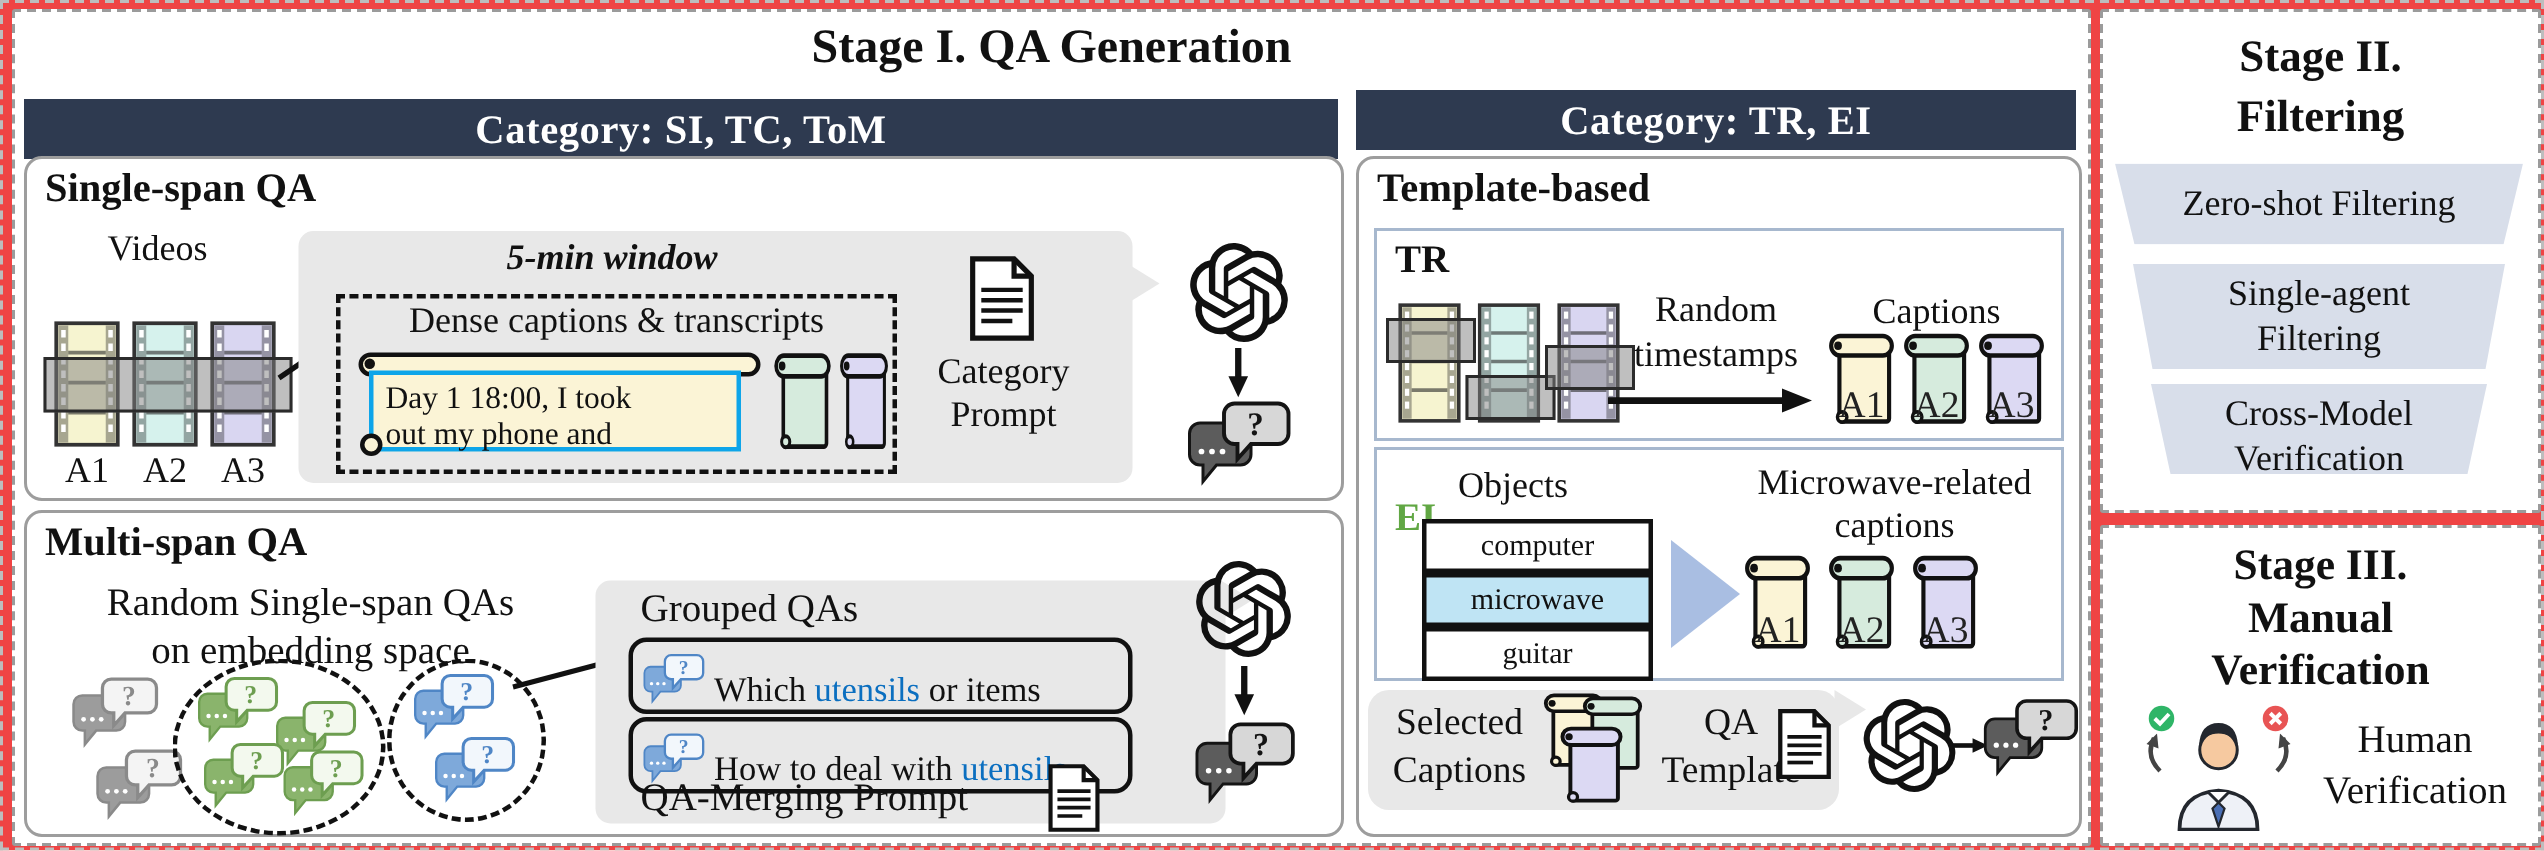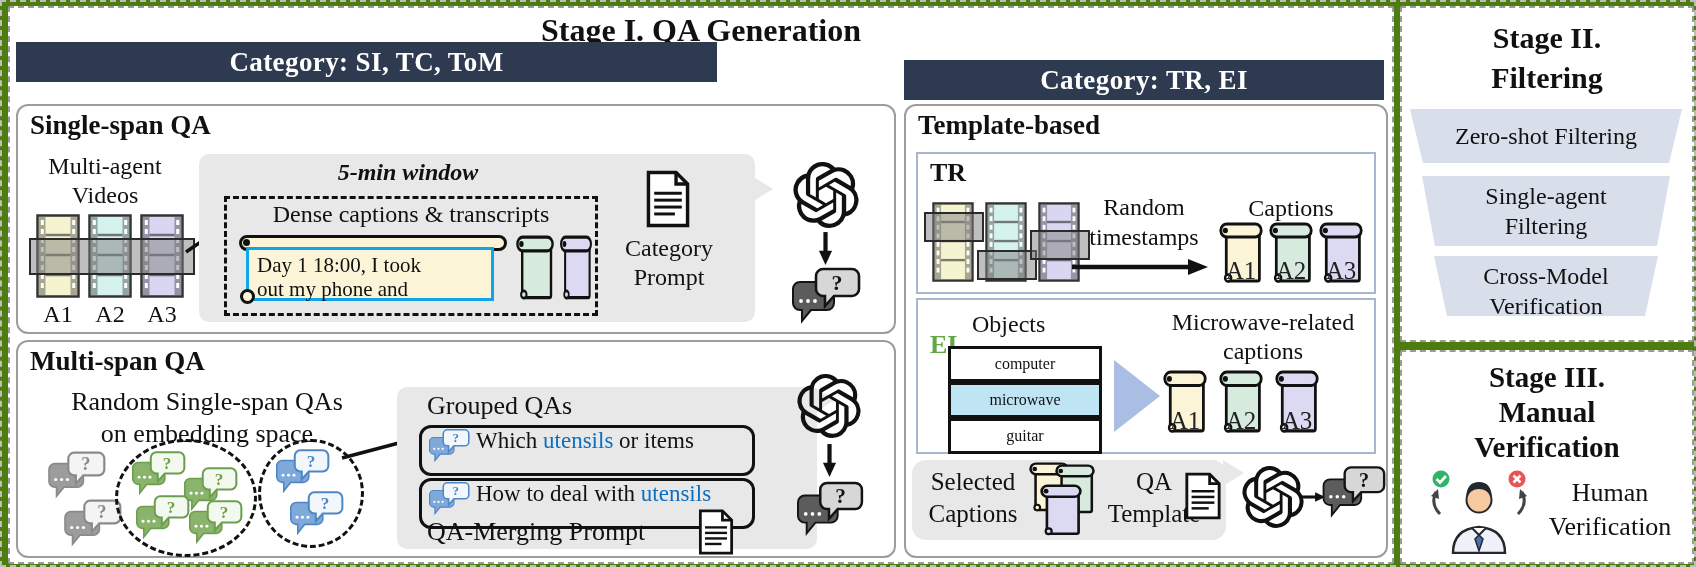--- a/index.html
+++ b/index.html
@@ -1,16 +1,16 @@
 <!DOCTYPE html>
 <html><head>
 <meta charset="utf-8">
 <style>
   html,body{margin:0;padding:0;background:#fff;}
-  .canvas{position:relative;width:1696px;height:567px;background:#4d7c0f;box-sizing:border-box;
+  .canvas{position:relative;width:1696px;height:567px;background:#ef4444;box-sizing:border-box;
     font-family:"Liberation Serif","DejaVu Serif",serif;color:#111;border:2px dashed #bdbdbd;}
   .abs{position:absolute;}
   .panel{position:absolute;border:2px dashed #9b9b9b;border-radius:2px;background:#fff;}
   .navbar{position:absolute;background:#2E3A50;color:#fff;font-weight:bold;font-size:27px;
     display:flex;align-items:center;justify-content:center;letter-spacing:.4px;}
   .rbox{position:absolute;border:2px solid #9d9d9d;border-radius:12px;background:#fff;}
   .innerbox{position:absolute;border:2px solid #a7b8ce;background:#fff;}
   .bubble{position:absolute;background:#E8E8E8;border-radius:10px;}
   .tail-right::after{content:'';position:absolute;right:-18px;border-top:13px solid transparent;
     border-bottom:13px solid transparent;border-left:21px solid #E8E8E8;}
@@ -24,24 +24,24 @@
   .band{position:absolute;background:rgba(128,128,128,.5);border:2px solid #2b2b2b;}
   .dashbox{position:absolute;border:3px dashed #111;}
   .dashellipse{position:absolute;border:3.5px dashed #111;border-radius:50%;}
   .agent-tag{position:absolute;bottom:1px;left:0;right:0;text-align:center;font-size:25px;color:#222;}
   .scrollwrap{position:absolute;}
   .scrollwrap svg{position:absolute;inset:0;width:100%;height:100%;}
   .cb-gray{--cb-back:#9c9c9c;--cb-front:#f4f4f4;--cb-stroke:#8a8a8a;}
   .cb-green{--cb-back:#8AB46C;--cb-front:#f3f9ee;--cb-stroke:#6d9e50;}
   .cb-blue{--cb-back:#7EA9DA;--cb-front:#f2f7fc;--cb-stroke:#4f86c6;}
   .cb-dark{--cb-back:#5c5c5c;--cb-front:#d7d7d7;--cb-stroke:#141414;}
-  .qa-row{position:absolute;border:3px solid #111;border-radius:12px;display:flex;align-items:flex-start;}
+  .qa-row{position:absolute;border:3px solid #111;border-radius:12px;display:flex;align-items:flex-end;}
   .qa-text{font-size:23px;white-space:nowrap;margin-left:6px;}
   .hl{color:#0B6FC0;}
-  .objbox{position:absolute;border:3px solid #111;background:#fff;text-align:center;font-size:16px;line-height:30px;}
+  .objbox{position:absolute;border:3px solid #111;background:#fff;text-align:center;font-size:20px;line-height:30px;}
   .objbox.hlbox{background:#BFE4F4;}
   .tri{position:absolute;width:0;height:0;border-top:36px solid transparent;border-bottom:36px solid transparent;border-left:46px solid #A9BEE2;}
   .funnel{position:absolute;background:#D8DEEA;text-align:center;font-size:24px;}
   .ws-roll{position:absolute;left:0;right:0;top:0;height:16px;background:#FBF4D6;border:3px solid #111;border-radius:9px;box-sizing:border-box;}
   .ws-roll::before{content:'';position:absolute;left:1px;top:1px;width:7px;height:7px;border-radius:50%;background:#111;}
   .ws-body{position:absolute;left:7px;right:13px;top:12px;bottom:0;background:#FBF4D6;border:3px solid #0ea5e9;
     font-size:21px;line-height:24px;padding:3px 8px;box-sizing:border-box;white-space:nowrap;}
   .ws-curl{position:absolute;left:1px;bottom:-3px;width:9px;height:9px;border-radius:50%;background:#FBF4D6;border:3px solid #111;}
   .ei-green{color:#61A744;}
   svg.block{position:absolute;}
@@ -135,32 +135,31 @@
     </symbol>
   </defs>
 </svg>
 
 <div class="canvas" data-name="qa-pipeline-diagram">
 
   <section class="panel" style="left:6px;top:4px;width:1382px;height:554px;" data-name="stage1-panel">
     <div class="abs" style="left:0;top:4px;width:100%;text-align:center;font-size:32px;font-weight:bold;" data-name="stage1-title">Stage I. QA Generation</div>
   </section>
 
-  <div class="navbar" style="left:14px;top:40px;width:701px;height:40px;" data-name="category-bar-si-tc-tom">
+  <div class="navbar" style="left:14px;top:64px;width:876px;height:40px;" data-name="category-bar-si-tc-tom">
     <span data-name="category-bar-left-label">Category: SI, TC, ToM</span>
   </div>
   <div class="navbar" style="left:902px;top:58px;width:480px;height:40px;" data-name="category-bar-tr-ei">
     <span data-name="category-bar-right-label">Category: TR, EI</span>
   </div>
 
   <div class="rbox" style="left:14px;top:102px;width:876px;height:226px;" data-name="single-span-qa-box"></div>
   <div class="boxtitle" style="left:28px;top:108px;" data-name="single-span-title">Single-span QA</div>
 
   <div class="txt" style="left:22px;top:150px;width:162px;" data-name="multi-agent-videos-label">
-    <div>Multi-agent</div>
     <div>Videos</div>
   </div>
 
   <div class="abs" style="left:34px;top:212px;width:152px;height:112px;" data-name="multi-agent-film-strips">
     <svg class="block film-y" style="left:0;top:0;width:44px;height:84px;" data-name="film-strip-a1-icon">
         <use href="#film"></use>
       </svg>
     <svg class="block film-c" style="left:52px;top:0;width:44px;height:84px;" data-name="film-strip-a2-icon">
         <use href="#film"></use>
       </svg>

